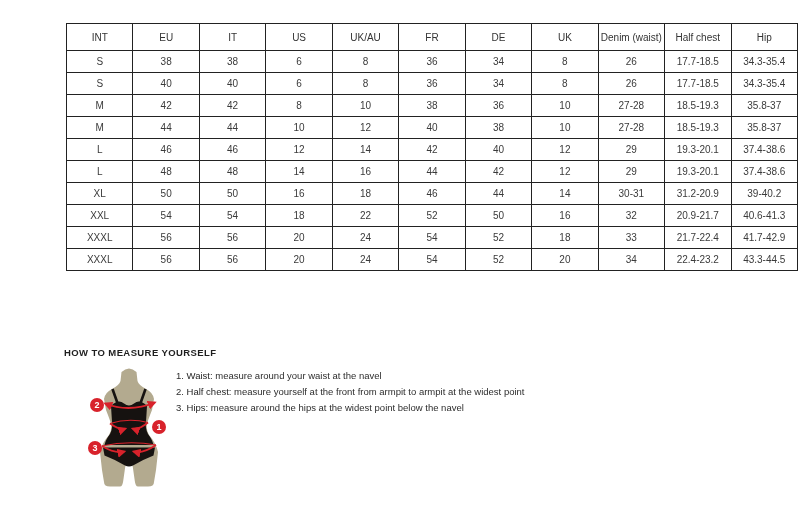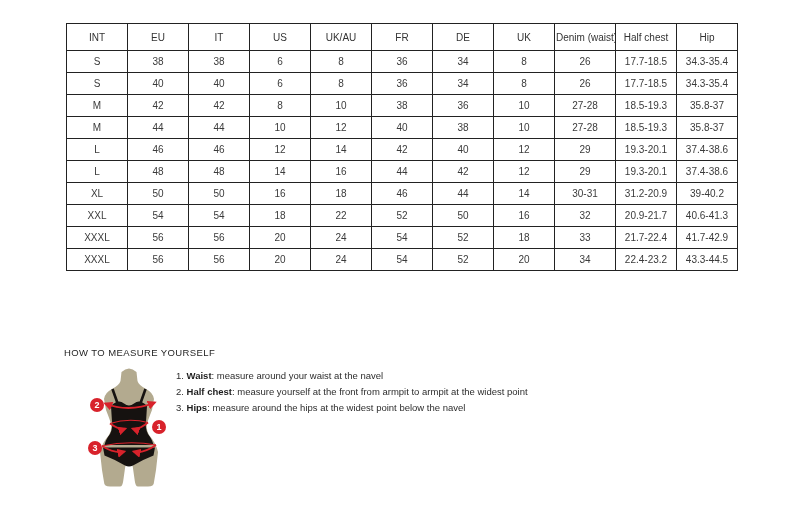--- a/index.html
+++ b/index.html
@@ -1,40 +1,40 @@
 <!DOCTYPE html>
 <html><head>
 <meta charset="utf-8">
 <style>
   * { margin:0; padding:0; box-sizing:border-box; }
   html,body { width:798px; height:519px; background:#ffffff;
     font-family:"Liberation Sans", sans-serif; }
   .page { position:relative; width:798px; height:519px; background:#fff; overflow:hidden; }
 
   table.size-table {
-    position:absolute; left:66px; top:23px; width:672px;
+    position:absolute; left:66px; top:23px; width:732px;
     border-collapse:collapse; table-layout:fixed;
     font-size:10px; color:#3a3a3a;
   }
   table.size-table th, table.size-table td {
     border:1px solid #222; text-align:center; vertical-align:middle;
     padding:0 1px; font-weight:normal; height:22px; overflow:hidden; white-space:nowrap;
   }
   table.size-table thead th { height:27px; font-size:10px; color:#333; }
 
   .measure-title {
     position:absolute; left:64px; top:347px;
-    font-size:9.5px; font-weight:normal; letter-spacing:0.4px; color:#1f1f1f;
+    font-size:9.5px; font-weight:bold; letter-spacing:0.4px; color:#1f1f1f;
   }
 
   .figure-wrap { position:absolute; left:80px; top:366px; width:115px; height:127px; }
 
   .steps { position:absolute; left:176px; top:371px; list-style:none; }
   .steps li { font-size:9.5px; color:#2d2d2d; margin-bottom:6.5px; line-height:9.5px; }
-  .steps .step-label { font-weight:bold; color:#1e1e1e; }
+  .steps .step-label { font-weight:normal; color:#1e1e1e; }
 </style>
 </head>
 <body>
 
 <div class="page">
 
   <table class="size-table">
     <thead>
       <tr id="head-row">
           <th>INT</th>

